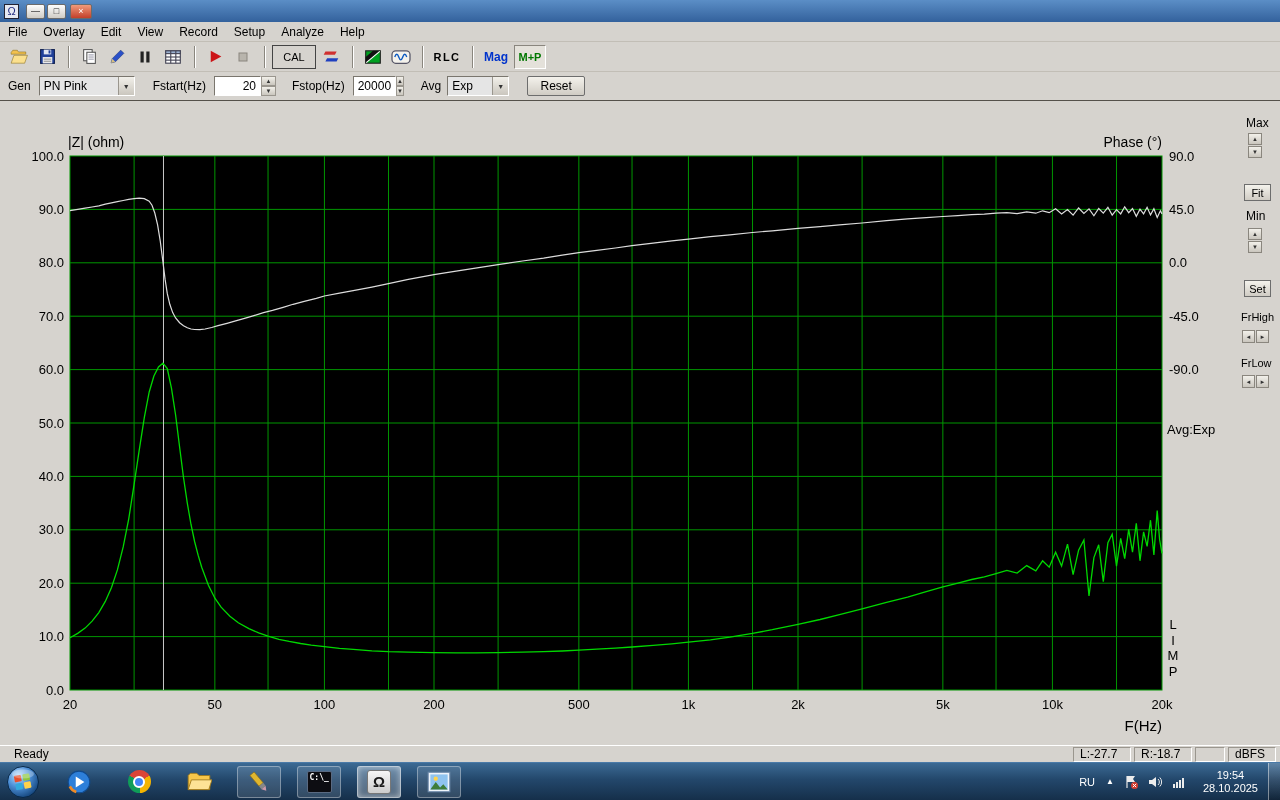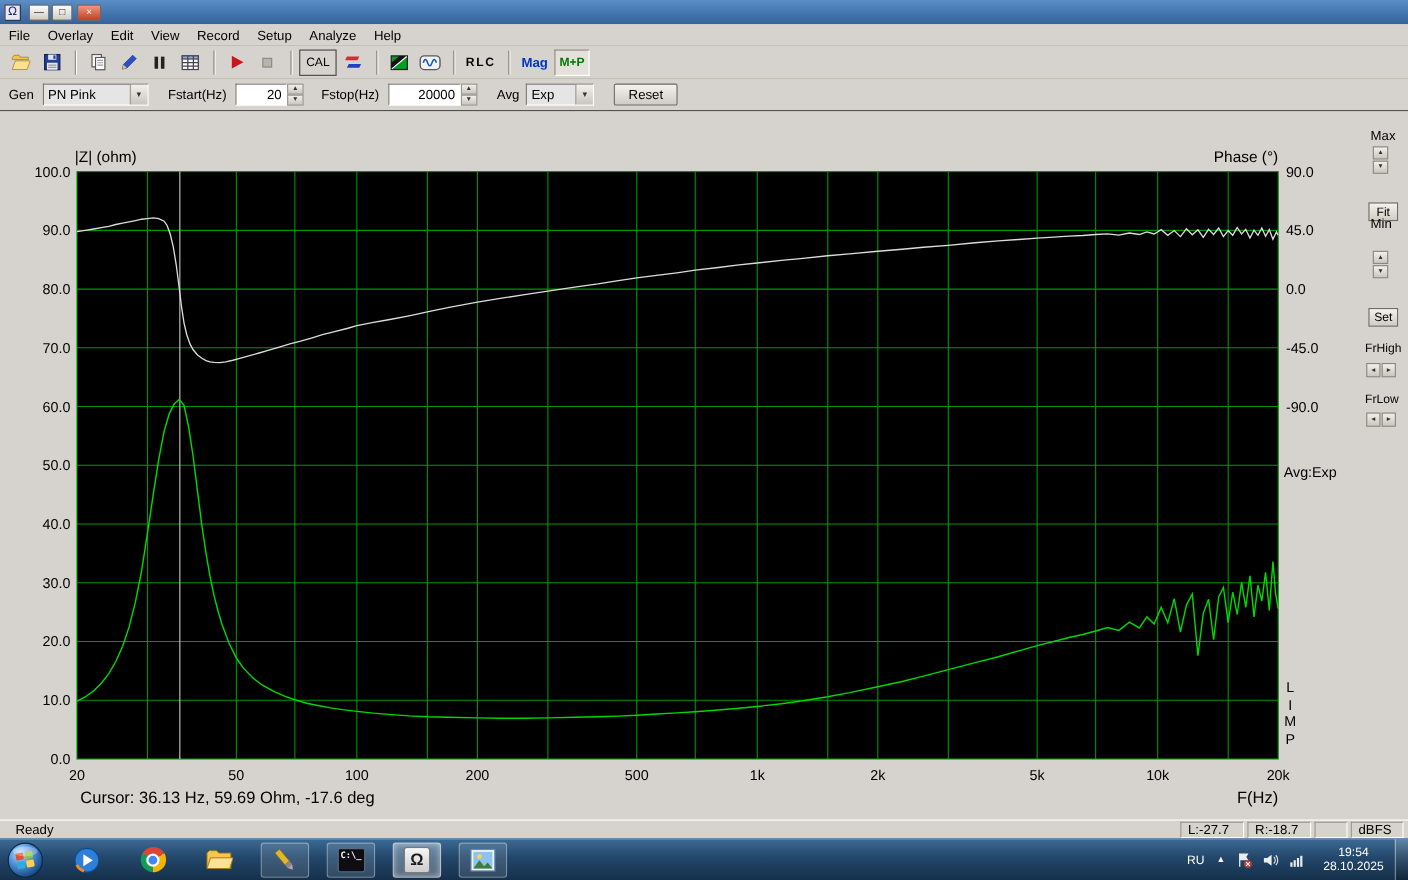--- a/index.html
+++ b/index.html
@@ -32,21 +32,21 @@
   }
   .menuitem { padding:2px 8px; }
   
   .toolbar {
     position:absolute; left:0; top:42px; width:1280px; height:30px;
     background:#d6d3ce; display:flex; align-items:center; padding-left:6px;
     border-bottom:1px solid #c2beb6;
   }
   .tbtn { width:26px; height:24px; display:flex; align-items:center; justify-content:center; margin-right:2px; }
   .tb-sep { width:0; height:22px; border-left:1px solid #8a867e; border-right:1px solid #fff; margin:0 6px; }
-  .tbtn-cal { width:34px; border:1px solid #444; background:#d6d3ce; font-size:11px; }
+  .tbtn-cal { width:44px; border:1px solid #444; background:#d6d3ce; font-size:11px; }
   .tbtn-rlc { width:34px; font-weight:bold; font-size:11px; letter-spacing:1.5px; }
   .tbtn-mag { width:32px; color:#0033cc; font-weight:bold; font-size:12px; }
   .tbtn-mp  { width:32px; color:#007700; font-weight:bold; font-size:11px;
               border:1px solid; border-color:#8a867e #fff #fff #8a867e; background:#e4e1da; }
   
   .controlsrow {
     position:absolute; left:0; top:72px; width:1280px; height:28px;
     background:#d6d3ce; display:flex; align-items:center;
   }
   .ctl-label { margin-left:8px; }
@@ -246,21 +246,21 @@
   </div>
   <span class="ctl-label" style="margin-left:18px;">Fstart(Hz)</span>
   <div class="spin" style="width:62px; margin-left:8px;">
     <span class="spin-val">20</span>
     <span class="spin-btns">
       <span class="spin-b">▲</span>
       <span class="spin-b">▼</span>
     </span>
   </div>
   <span class="ctl-label" style="margin-left:16px;">Fstop(Hz)</span>
-  <div class="spin" style="width:81px; margin-left:8px;">
+  <div class="spin" style="width:50px; margin-left:8px;">
     <span class="spin-val">20000</span>
     <span class="spin-btns">
       <span class="spin-b">▲</span>
       <span class="spin-b">▼</span>
     </span>
   </div>
   <span class="ctl-label" style="margin-left:18px;">Avg</span>
   <div class="combo" style="width:62px; margin-left:6px;">
     <span class="combo-val">Exp</span>
     <span class="combo-btn">▼</span>
@@ -331,31 +331,30 @@
 
   <div class="chart-label" style="left:68px; top:33px;">|Z| (ohm)</div>
   <div class="chart-label" style="left:1010px; top:33px; width:152px; text-align:right;">Phase (°)</div>
   <div class="chart-small-label" style="left:1167px; top:321px;">Avg:Exp</div>
   <div class="limp-vert">
     <span>L</span>
     <span>I</span>
     <span>M</span>
     <span>P</span>
   </div>
-  <div class="cursor-readout" style="left:73px; top:616px;">Cursor: 36.13 Hz, 59.69 Ohm, -17.6 deg</div>
   <div class="cursor-readout" style="left:1070px; top:616px; width:92px; text-align:right;">F(Hz)</div>
 
   <div class="rightpanel">
     <div class="rp-label" style="left:8px; top:15px;">Max</div>
     <div class="rp-spinv" style="left:10px; top:32px;">
       <div class="rp-sb">▲</div>
       <div class="rp-sb">▼</div>
     </div>
     <div class="rp-btn" style="left:6px; top:83px;">Fit</div>
-    <div class="rp-label" style="left:8px; top:95px;">Min</div>
+    <div class="rp-label" style="left:8px; top:108px;">Min</div>
     <div class="rp-spinv" style="left:10px; top:127px;">
       <div class="rp-sb">▲</div>
       <div class="rp-sb">▼</div>
     </div>
     <div class="rp-btn" style="left:6px; top:179px;">Set</div>
     <div class="rp-small" style="left:3px; top:210px;">FrHigh</div>
     <div class="rp-spinh" style="left:4px; top:229px;">
       <div class="rp-hb">◄</div>
       <div class="rp-hb">►</div>
     </div>

